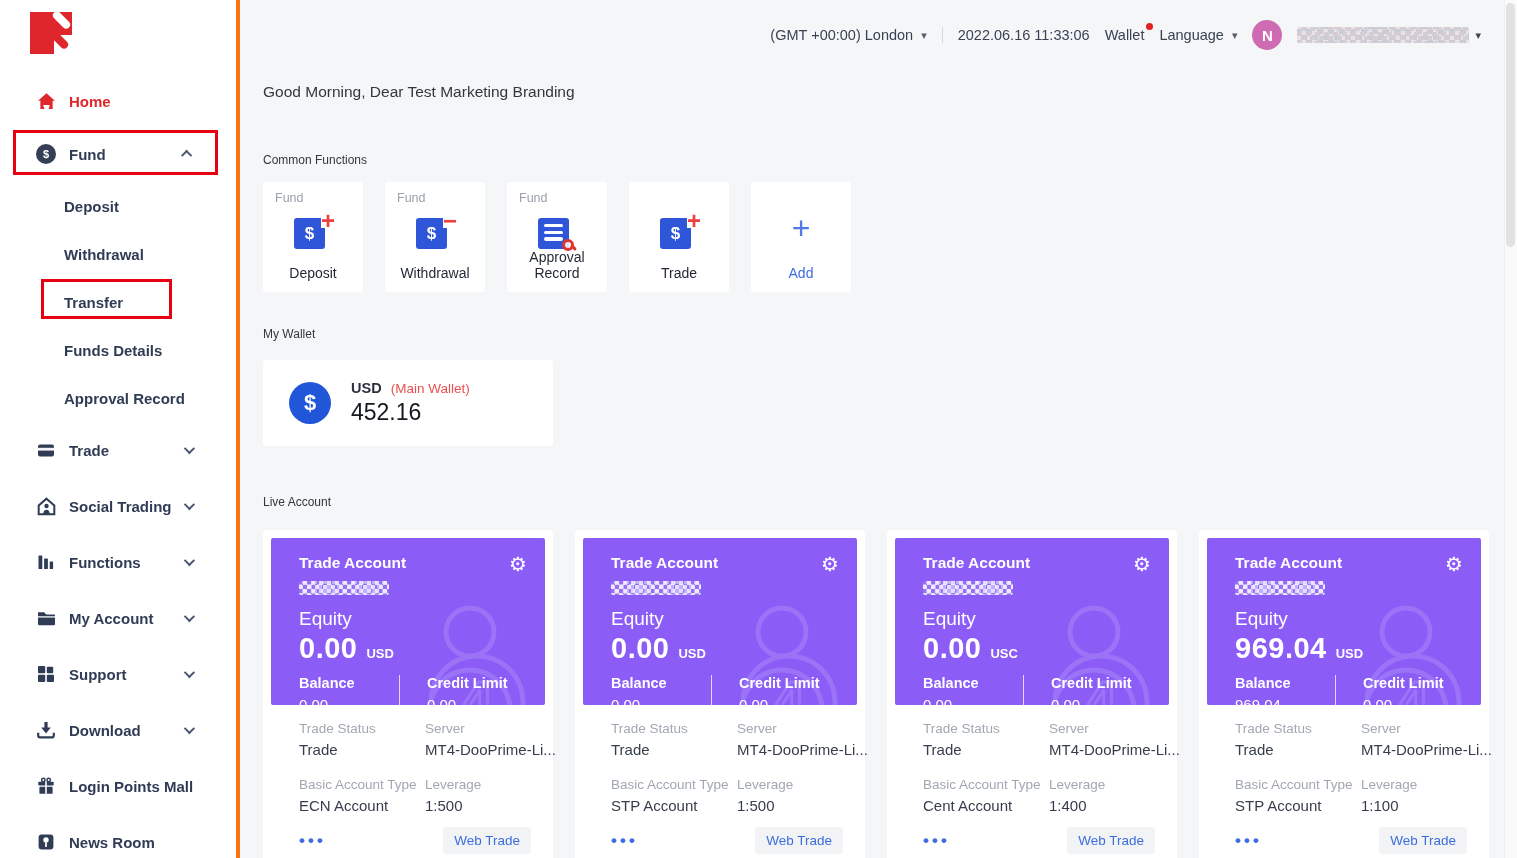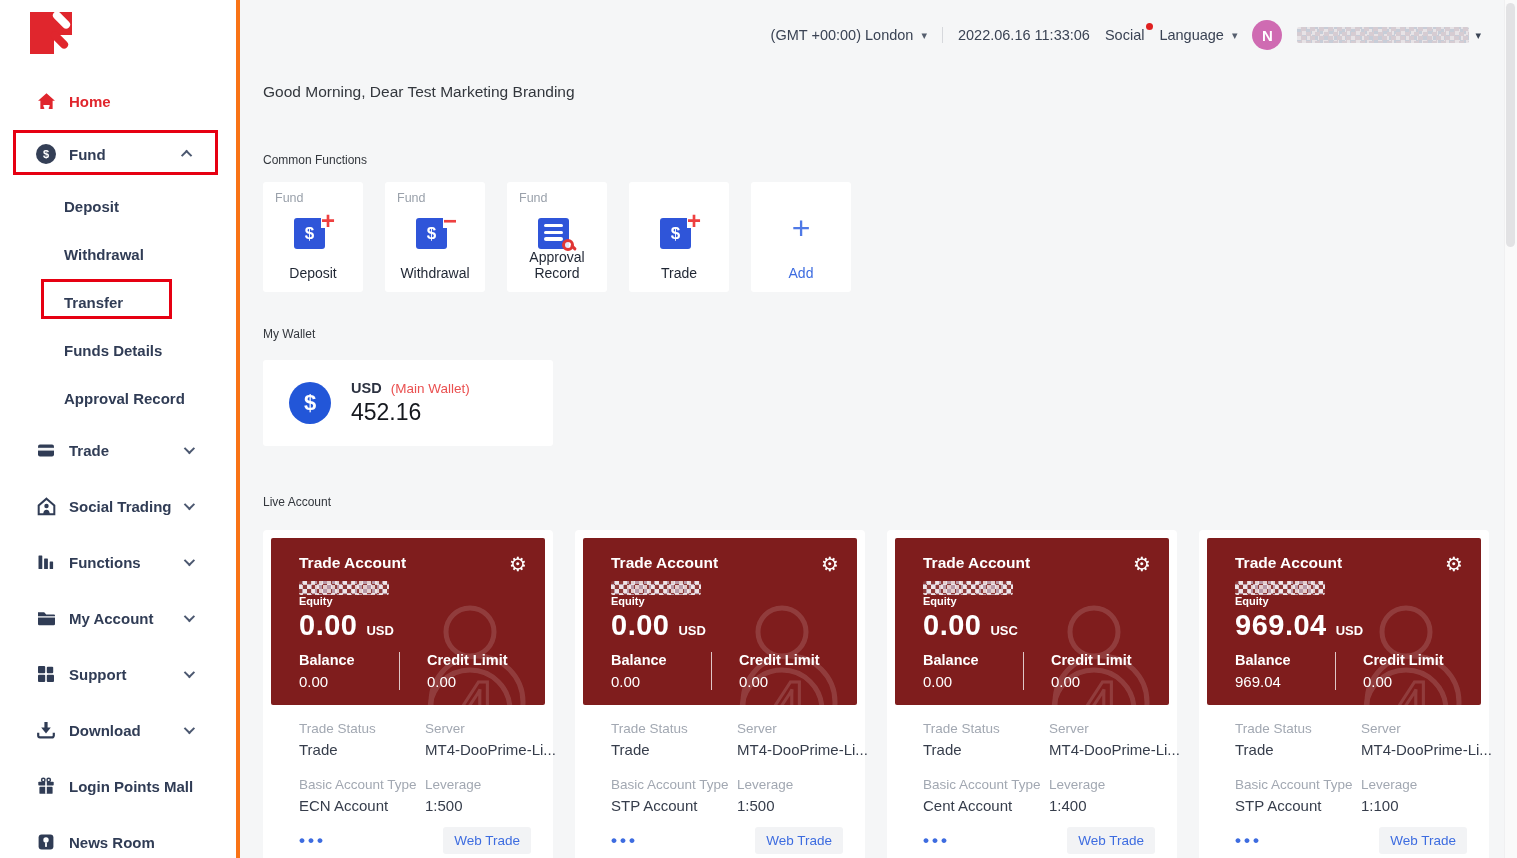--- a/index.html
+++ b/index.html
@@ -62,29 +62,29 @@
   .wallet-card { position:absolute; left:23px; top:360px; width:290px; height:86px; background:#fff; border-radius:3px; display:flex; align-items:center; padding-left:26px; }
   .wallet-circle { width:42px; height:42px; border-radius:50%; background:#2256d8; color:#fff; font-size:22px; font-weight:700; display:flex; align-items:center; justify-content:center; }
   .wallet-info { margin-left:20px; }
   .wallet-row1 { font-size:14.5px; color:#2b3140; font-weight:600; }
   .wallet-tag { color:#ea5050; font-weight:400; font-size:13.5px; margin-left:5px; }
   .wallet-amount { font-size:23px; color:#15181e; margin-top:3px; }
 
   
   .la-row { position:absolute; left:23px; top:530px; display:flex; gap:22px; }
   .la-card { width:290px; background:#fff; border-radius:4px; padding:8px; height:348px; }
-  .la-blue { position:relative; height:167px; background:#7f1d1d; border-radius:2px; color:#fff; padding:16px 18px 0 28px; overflow:hidden; }
+  .la-blue { position:relative; height:167px; background:#8b5cf6; border-radius:2px; color:#fff; padding:16px 18px 0 28px; overflow:hidden; }
   .la-head { display:flex; justify-content:space-between; align-items:flex-start; }
   .la-title { font-size:15.5px; font-weight:700; }
   .gear { font-size:20px; line-height:1; cursor:pointer; position:relative; z-index:2; }
   .acct-mosaic { width:90px; height:14px; margin-top:7px; border-radius:2px; position:relative; z-index:2;
     background:
       repeating-conic-gradient(rgba(255,255,255,.78) 0% 25%, rgba(255,255,255,.12) 0% 50%) 0 0/8px 8px,
       repeating-conic-gradient(rgba(213,226,255,.55) 0% 25%, rgba(255,255,255,0) 0% 50%) 3px 3px/10px 10px; }
-  .la-eq-label { font-size:11px; font-weight:700; position:relative; z-index:2; }
+  .la-eq-label { margin-top:13px; font-size:19px; font-weight:400; position:relative; z-index:2; }
   .la-eq-row { margin-top:2px; display:flex; align-items:baseline; gap:9px; position:relative; z-index:2; }
   .la-eq-val { font-size:29px; font-weight:700; letter-spacing:.5px; }
   .la-eq-cur { font-size:13px; font-weight:700; }
   .la-split { display:flex; margin-top:10px; position:relative; z-index:2; }
   .la-cell { width:110px; }
   .la-vline { width:1px; background:rgba(255,255,255,.75); margin-right:27px; }
   .la-cell-label { font-size:14.5px; font-weight:700; }
   .la-cell-val { font-size:15px; margin-top:5px; }
   .watermark { position:absolute; right:-12px; top:52px; z-index:1; opacity:.14; }
   .la-details { padding:16px 14px 0 20px; }
@@ -248,21 +248,21 @@
   </aside>
 
   <div class="main">
 
     <div class="topbar">
       <span>(GMT +00:00) London</span>
       <span class="caret">▾</span>
       <span class="tb-divider"></span>
       <span>2022.06.16 11:33:06</span>
       <span class="notice">
-        <span>Social</span>
+        <span>Wallet</span>
         <span class="notice-dot"></span>
       </span>
       <span>Language</span>
       <span class="caret">▾</span>
       <span class="avatar">N</span>
       <span class="name-mosaic"></span>
       <span class="user-caret">▾</span>
     </div>
 
     <div class="greeting">Good Morning, Dear Test Marketing Branding</div>

